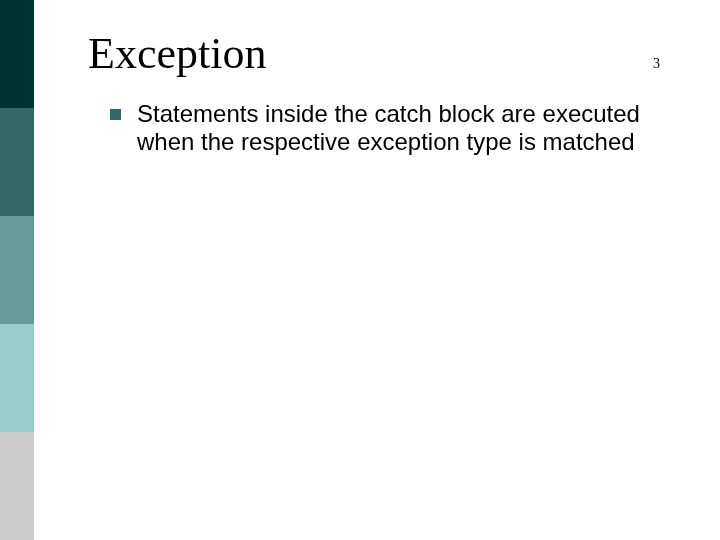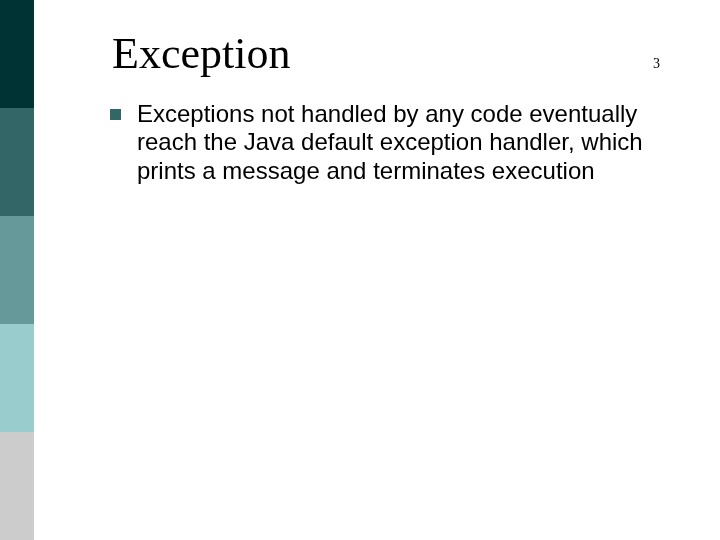--- a/index.html
+++ b/index.html
@@ -24,21 +24,21 @@
     width: 34px;
     height: 540px;
     display: flex;
     flex-direction: column;
   }
   .sidebar .seg {
     flex: 1;
   }
   .title-row {
     position: absolute;
-    left: 112px;
+    left: 88px;
     top: 28px;
     right: 60px;
     display: flex;
     align-items: baseline;
     justify-content: space-between;
   }
   .title {
     font-family: "Times New Roman", Times, serif;
     font-size: 44px;
     color: #000;
@@ -88,17 +88,17 @@
   </div>
 
   <div class="title-row">
     <div class="title">Exception</div>
     <div class="slide-number">3</div>
   </div>
 
   <div class="body">
     <div class="bullet-item">
       <div class="bullet-marker"></div>
-      <div class="bullet-text">Exceptions not handled by any code eventually reach the Java default exception handler, which prints a message and terminates execution</div>
+      <div class="bullet-text">Statements inside the catch block are executed when the respective exception type is matched</div>
     </div>
   </div>
 
 </div>
 
 </body></html>

